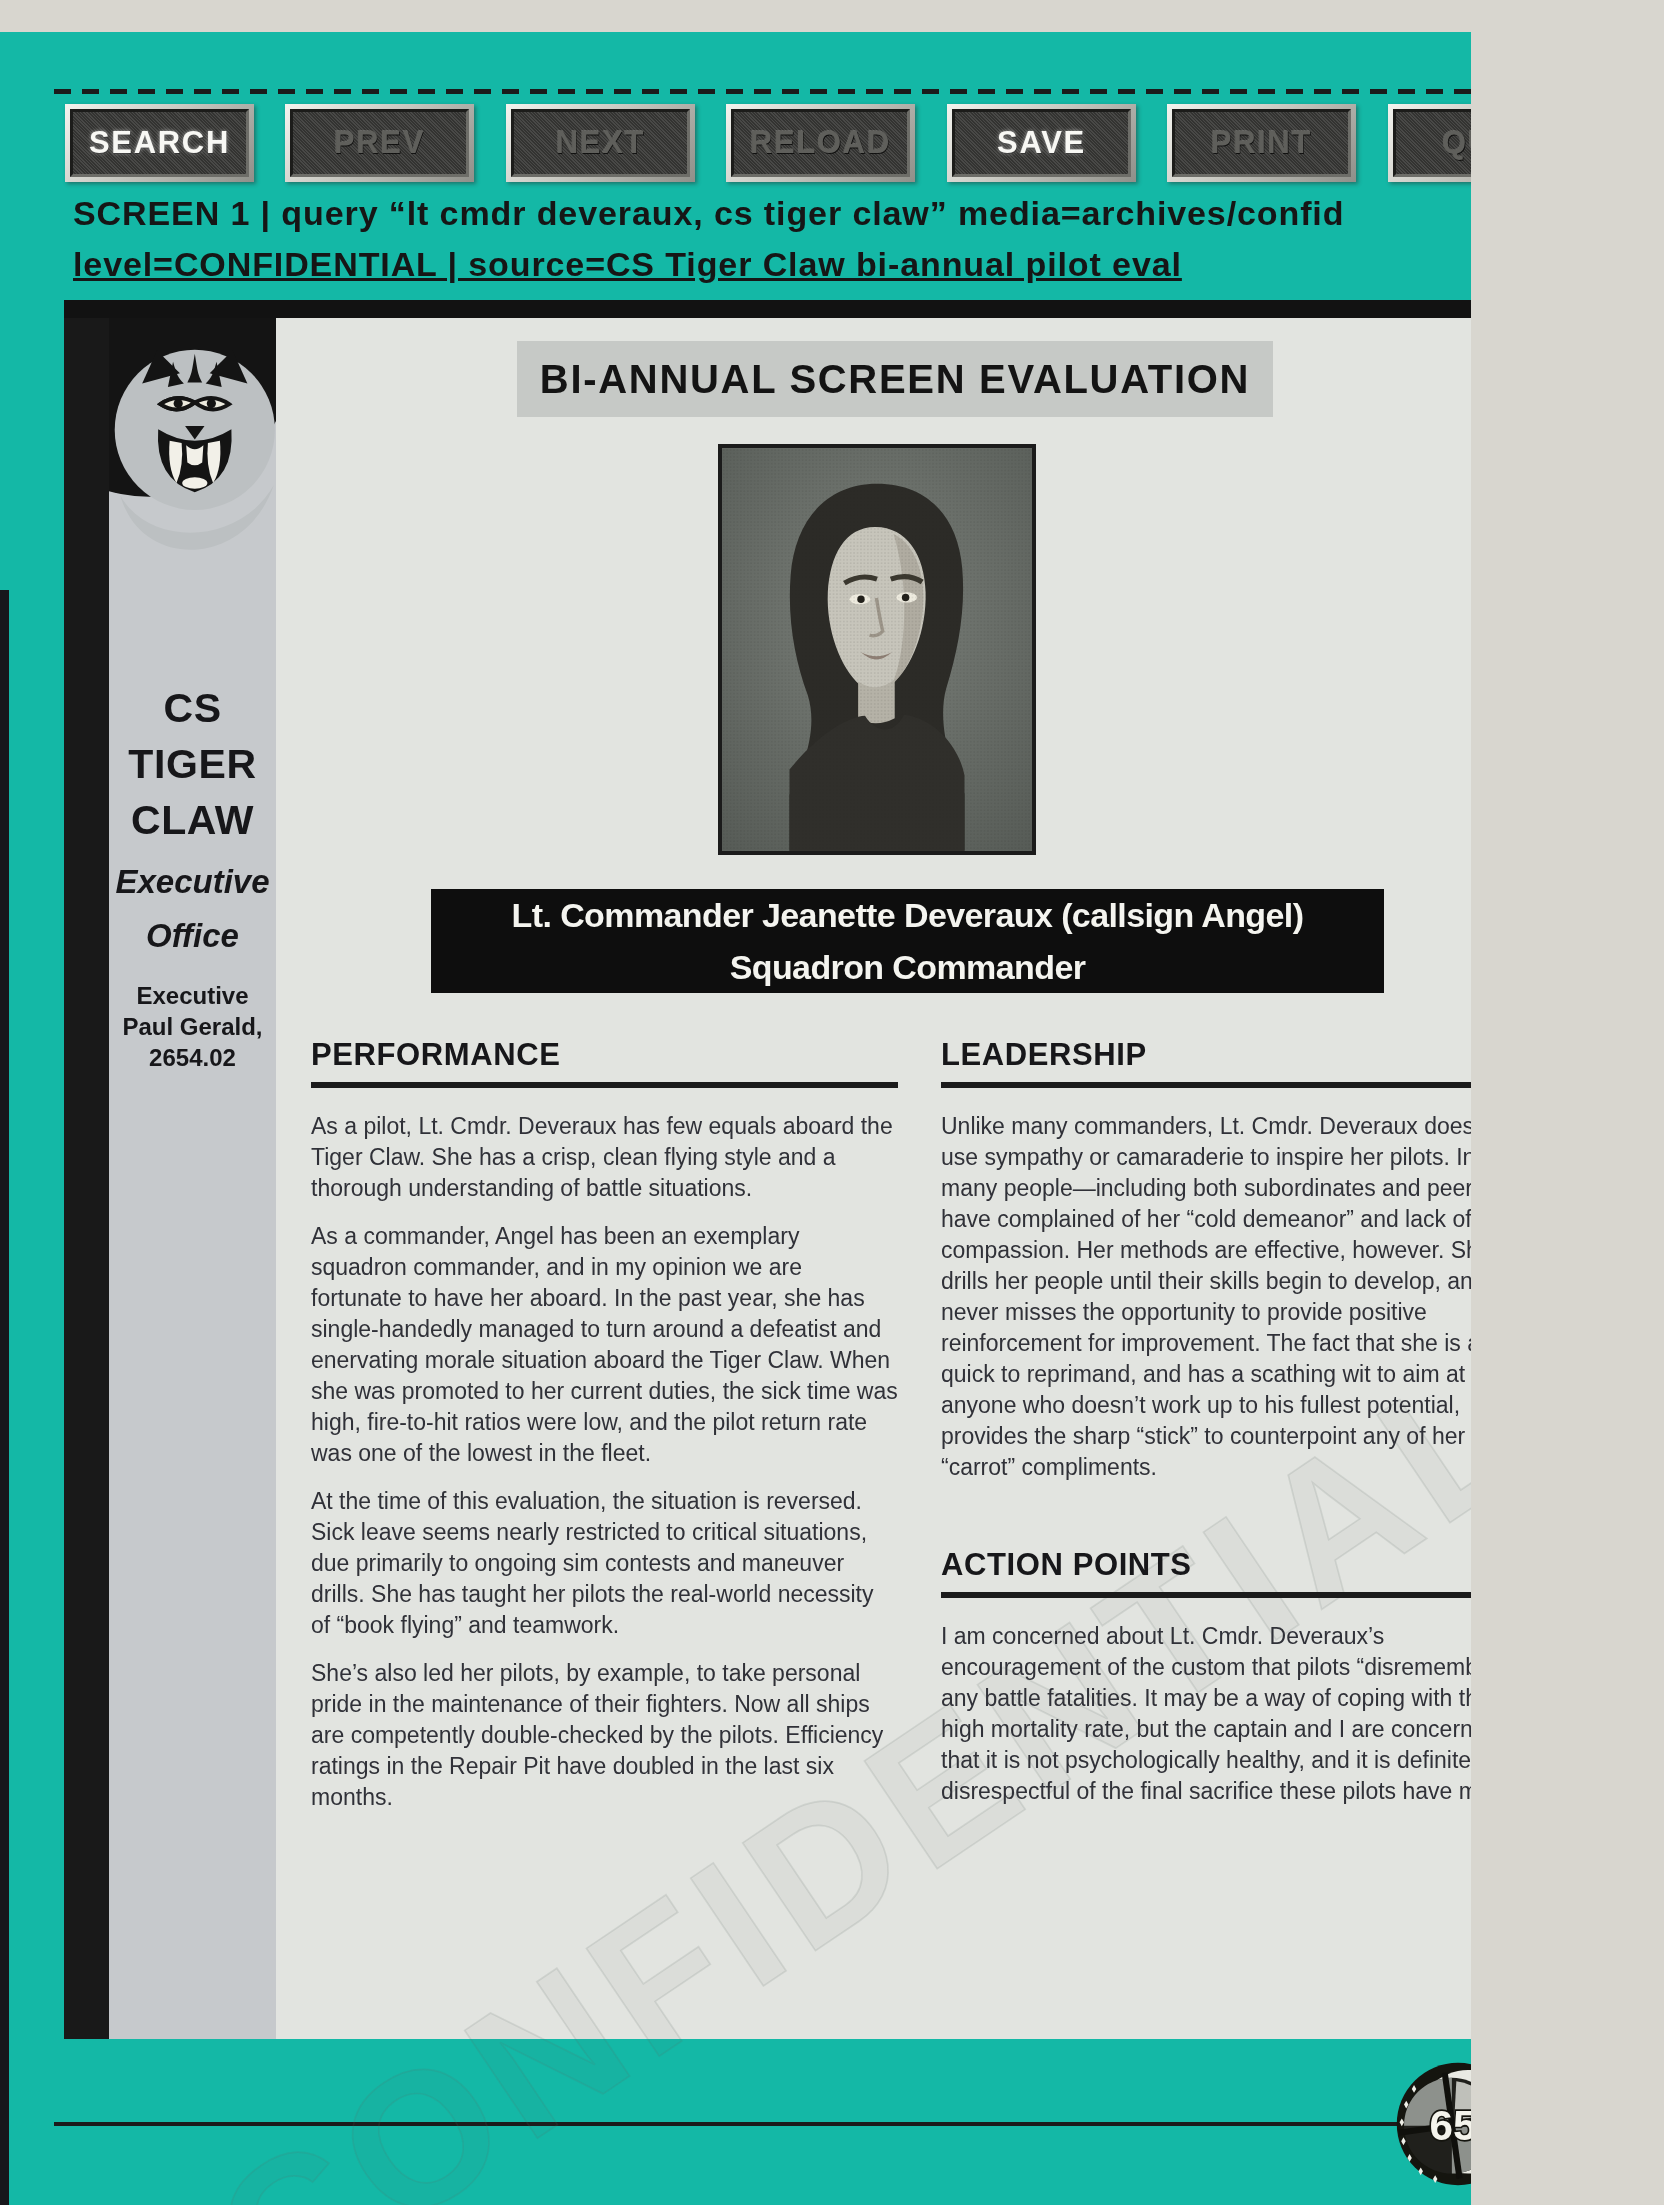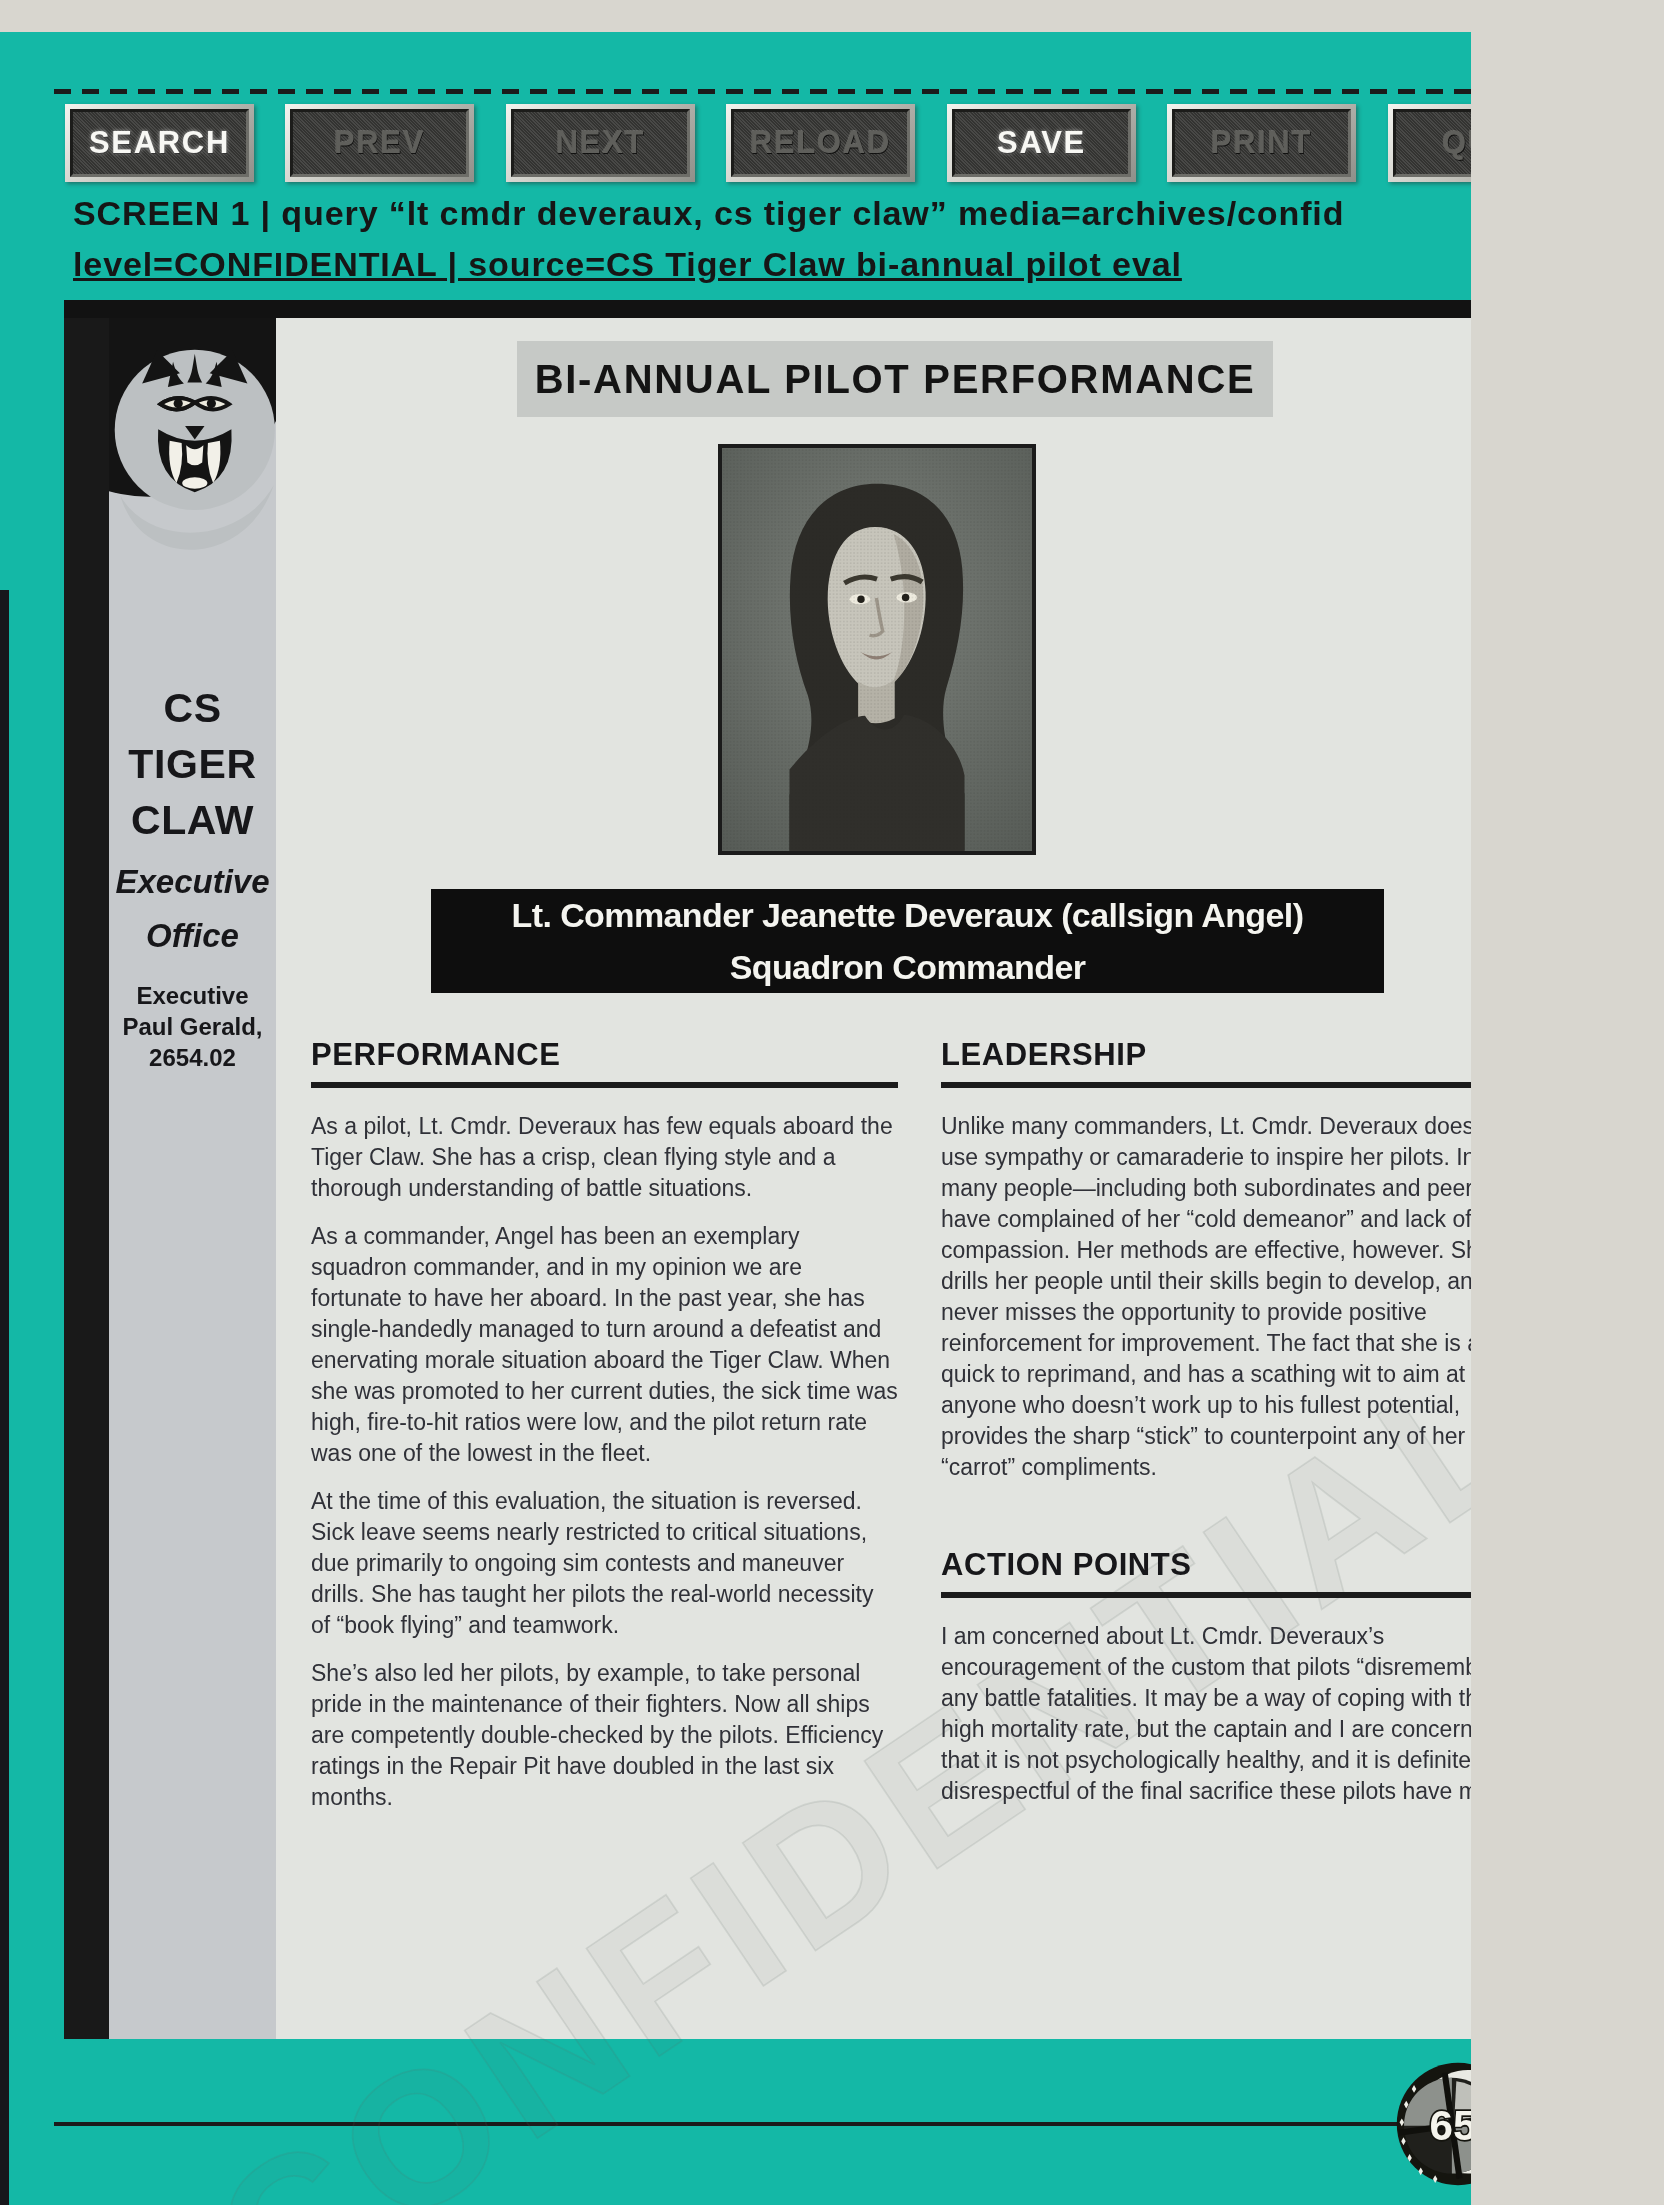--- a/index.html
+++ b/index.html
@@ -144,21 +144,21 @@
       <div class="sb-line sb-office" style="top:545px">Executive</div>
       <div class="sb-line sb-office" style="top:599px">Office</div>
       <div class="sb-line sb-officer" style="top:664px">Executive</div>
       <div class="sb-line sb-officer" style="top:695px">Paul Gerald,</div>
       <div class="sb-line sb-officer" style="top:726px">2654.02</div>
     </div>
 
     <div class="watermark">CONFIDENTIAL</div>
 
     <div class="title-band">
-      <span>BI-ANNUAL PILOT PERFORMANCE</span>
+      <span>BI-ANNUAL SCREEN EVALUATION</span>
     </div>
 
     <div class="photo">
       <svg viewBox="0 0 542 704">
         <defs>
           <radialGradient id="pg" cx="50%" cy="42%" r="75%">
             <stop offset="0%" stop-color="#7b807a"></stop>
             <stop offset="100%" stop-color="#575c57"></stop>
           </radialGradient>
           <pattern id="dots" width="6" height="6" patternUnits="userSpaceOnUse">

